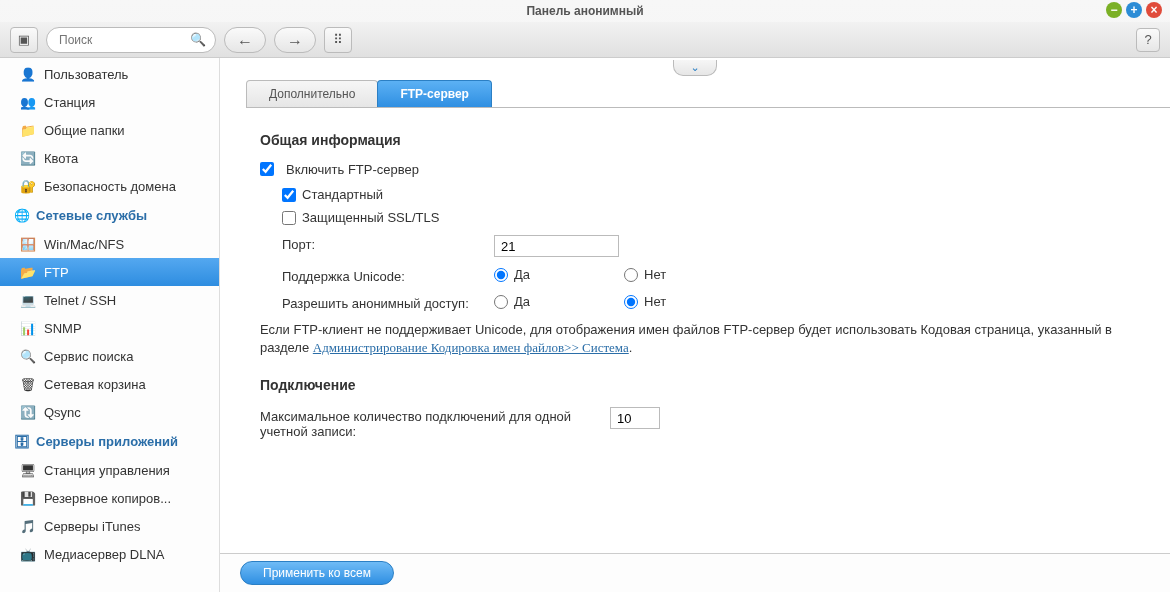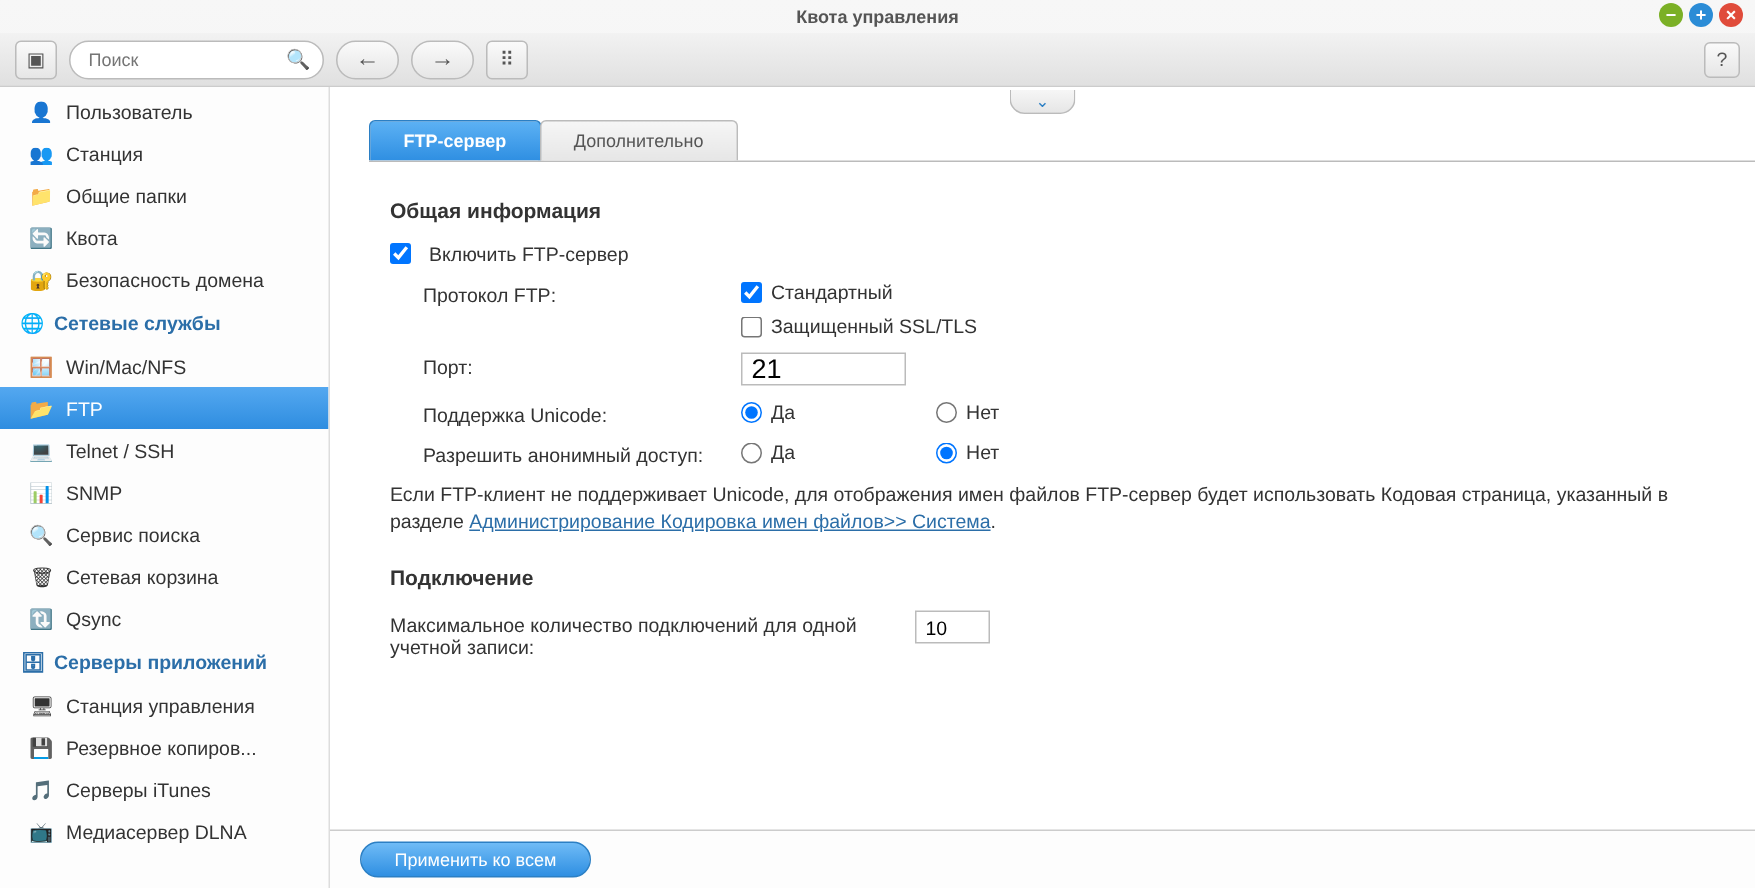--- a/index.html
+++ b/index.html
@@ -191,62 +191,62 @@
 .form-row.main-check { margin-left: 0; }
 .form-row.sub { margin-left: 22px; }
 .form-label {
   width: 212px;
   padding-top: 2px;
 }
 .form-ctl { display: flex; align-items: center; gap: 8px; }
 .radio-group { display: flex; gap: 94px; }
 .radio-opt { display: flex; align-items: center; gap: 6px; }
 input[type="text"].short {
-  width: 110px; height: 22px;
+  width: 125px; height: 22px;
   border: 1px solid #bbb;
   padding: 0 6px;
-  font-size: 18px;
+  font-size: 13px;
 }
 input[type="text"].tiny {
   width: 50px; height: 22px;
   border: 1px solid #bbb;
   padding: 0 6px;
   font-size: 13px;
 }
 input[type="checkbox"], input[type="radio"] {
   width: 14px; height: 14px;
 }
 .hint {
   font-size: 13px;
   color: #333;
   margin: 10px 0 20px 0;
   line-height: 1.4;
 }
-.hint a { color: #2b6ea8; text-decoration: underline; }
+.hint a { color: #2b6ea8; text-decoration: underline; font-family: Liberation Serif, serif; }
 .footer {
   border-top: 1px solid #ccc;
   padding: 7px 20px;
   background: #fdfdfd;
 }
 .apply-btn {
   padding: 4px 22px;
   border: 1px solid #2b7fc4;
   border-radius: 12px;
   background: linear-gradient(#6fbbf6, #2f8fe2);
   color: #fff;
   font-size: 12px;
   cursor: pointer;
 }
 </style>
 </head>
 <body>
 
 <div class="window">
   <div class="titlebar">
-    <span>Квота управления</span>
+    <span>Панель анонимный</span>
     <div class="titlebar-controls">
       <span class="ctl-min">−</span>
       <span class="ctl-max">+</span>
       <span class="ctl-close">×</span>
     </div>
   </div>
 
   <div class="toolbar">
     <div class="toolbar-btn">
       <span>▣</span>
@@ -346,38 +346,37 @@
         <span>Медиасервер DLNA</span>
       </div>
     </div>
 
     <div class="main">
       <div class="expand-handle">
         <span>⌄</span>
       </div>
 
       <div class="tabs">
+        <div class="tab">
+          <span>Дополнительно</span>
+        </div>
         <div class="tab active">
           <span>FTP-сервер</span>
-        </div>
-        <div class="tab">
-          <span>Дополнительно</span>
         </div>
       </div>
 
       <div class="content">
         <div class="section-title">Общая информация</div>
 
         <div class="form-row main-check">
           <input type="checkbox" checked="" style="">
           <span style="margin-left:12px">Включить FTP-сервер</span>
         </div>
 
         <div class="form-row sub">
-          <div class="form-label">Протокол FTP:</div>
           <div class="form-ctl" style="flex-direction:column; align-items:flex-start; gap:8px;">
             <label class="radio-opt">
               <input type="checkbox" checked="" style="">
               <span>Стандартный</span>
             </label>
             <label class="radio-opt">
               <input type="checkbox" style="">
               <span>Защищенный SSL/TLS</span>
             </label>
           </div>

